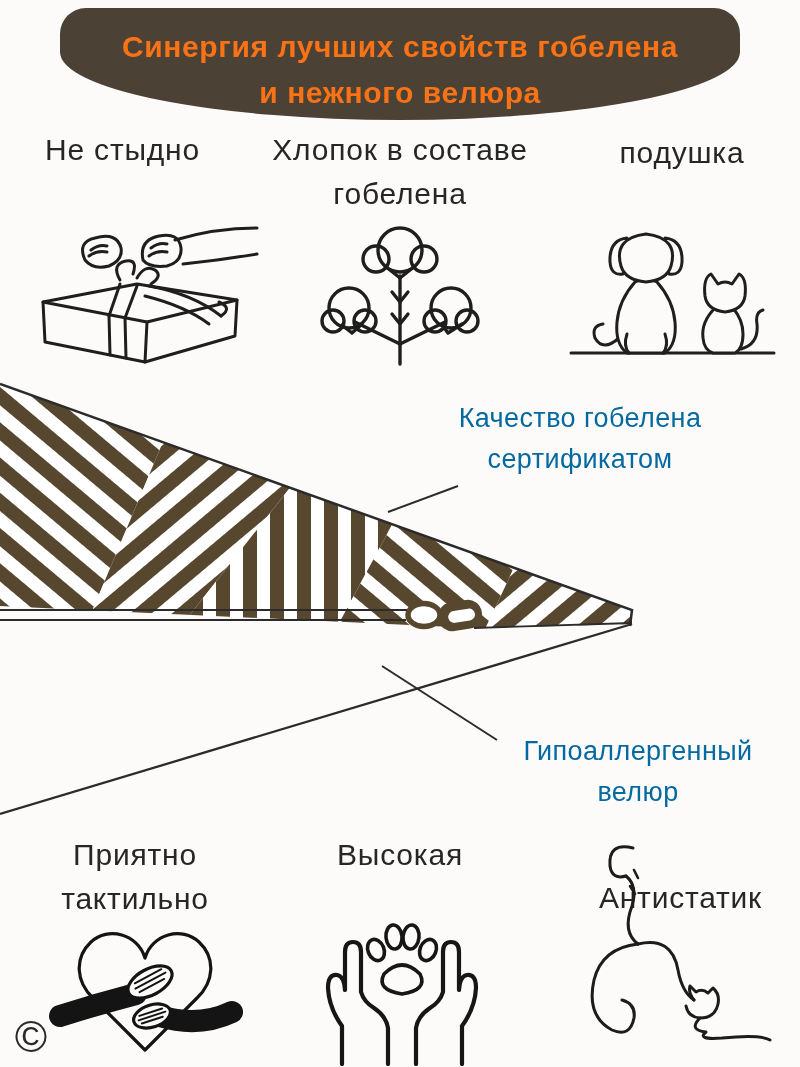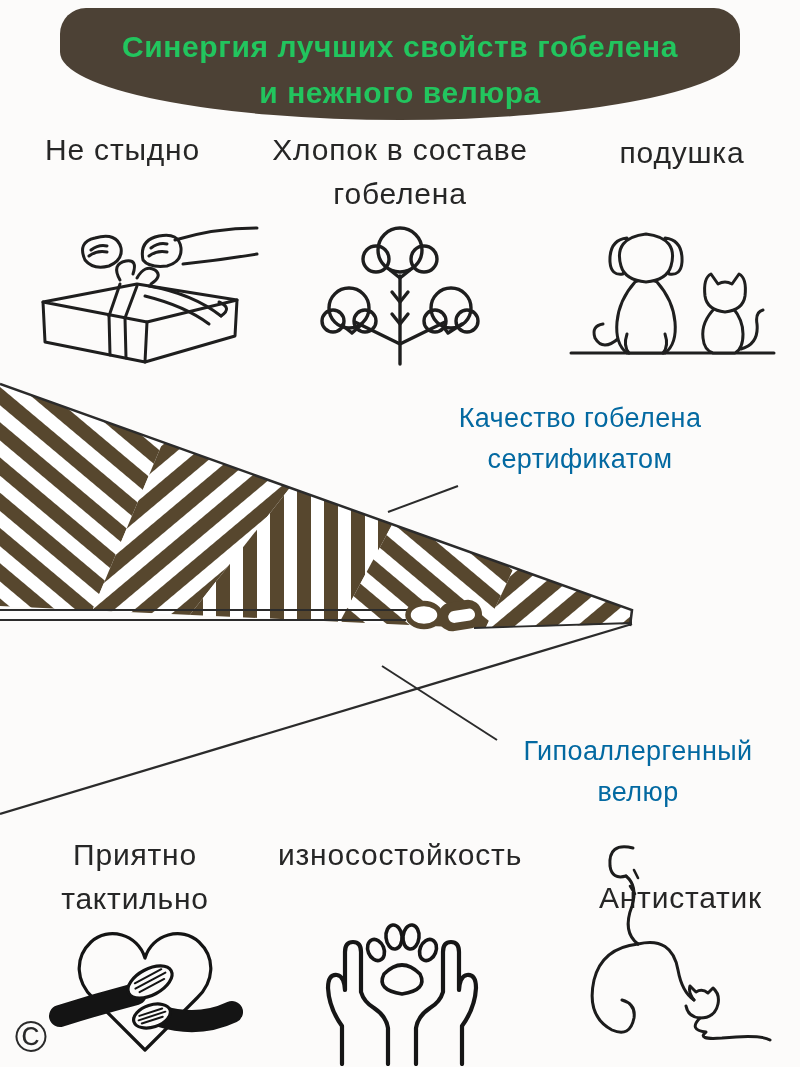--- a/index.html
+++ b/index.html
@@ -5,21 +5,21 @@
   html,body{margin:0;padding:0;background:#e8e8e8;}
   #page{
     position:relative;width:800px;height:1067px;margin:0 auto;
     background:#fcfbfa;overflow:hidden;
     font-family:"Liberation Sans", sans-serif;color:#272727;
   }
   .abs{position:absolute;}
   
   .banner{
     left:60px;top:8px;width:680px;height:112px;
-    background:#4c4135;color:#22c55e;
+    background:#4c4135;color:#f97316;
     border-radius:26px 26px 50% 50% / 26px 26px 68px 68px;
     text-align:center;
   }
   .banner-line{font-size:30px;font-weight:bold;letter-spacing:.6px;line-height:1;}
   .banner-line.l1{margin-top:24px;}
   .banner-line.l2{margin-top:16px;}
   
   .feat{text-align:center;font-size:30px;letter-spacing:.8px;line-height:44px;color:#262626;}
   .f1{left:15px;top:128px;width:215px;}
   .f2{left:235px;top:128px;width:330px;}
@@ -163,21 +163,21 @@
   <div class="abs callout c-bottom">
     <div>Гипоаллергенный</div>
     <div>велюр</div>
   </div>
 
   <div class="abs feat b1">
     <div>Приятно</div>
     <div>тактильно</div>
   </div>
   <div class="abs feat b2">
-    <div>износостойкость</div>
+    <div>Высокая</div>
   </div>
   <div class="abs feat b3">
     <div>Антистатик</div>
   </div>
 
   <svg class="abs lineart" style="left:48px;top:920px" width="200" height="145" viewBox="0 0 200 145" fill="none" stroke="#141414" stroke-width="3.2" stroke-linecap="round" stroke-linejoin="round">
     <path d="M97,38 C90,14 60,6 43,22 C26,38 28,62 45,78 L97,130 L149,78 C166,62 168,38 151,22 C134,6 104,14 97,38 Z"></path>
     <path d="M12,96 Q50,84 88,74" stroke-width="22" stroke="#141414"></path>
     <path d="M184,92 Q150,108 112,96" stroke-width="22" stroke="#141414"></path>
     <g transform="rotate(-28 102 62)">

